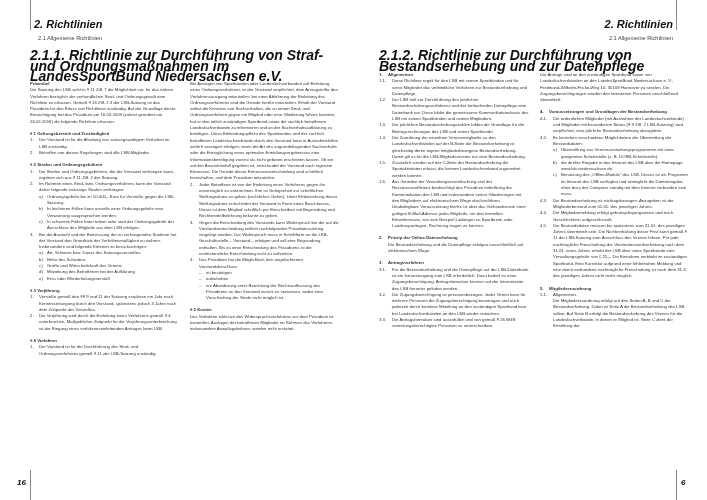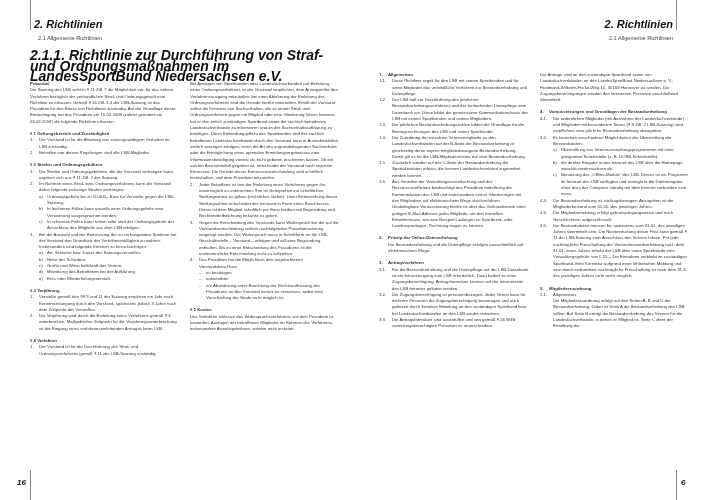--- a/index.html
+++ b/index.html
@@ -144,20 +144,21 @@
   </div>
 
   <div class="pagenum" style="left:17px; top:478px;">16</div>
   <div class="vrule" style="left:30px; top:470px; height:30px;"></div>
 </div>
 
 <div class="page" id="page-right">
   <div class="vrule" style="left:322px; top:0; height:30px;"></div>
   <div class="chapter" style="right:34px; top:18px;">2. Richtlinien</div>
   <div class="subchapter" style="right:34px; top:35px;">2.1  Allgemeine Richtlinien</div>
+  <div class="title" style="left:25px; top:50px; width:300px;">2.1.2. Richtlinie zur Durchführung von Bestandserhebung und zur Datenpflege</div>
 
   <div class="col" style="left:25px; top:72px; width:150px;">
     <div class="li sh">
         <span class="n">1.</span>
         <span class="t">Allgemeines</span>
       </div>
     <div class="li li2">
         <span class="n">1.1.</span>
         <span class="t">Diese Richtlinie regelt für den LSB mit seinen Sportbünden und für seine Mitglieder das verbindliche Verfahren zur Bestandserhebung und Datenpflege.</span>
       </div>

